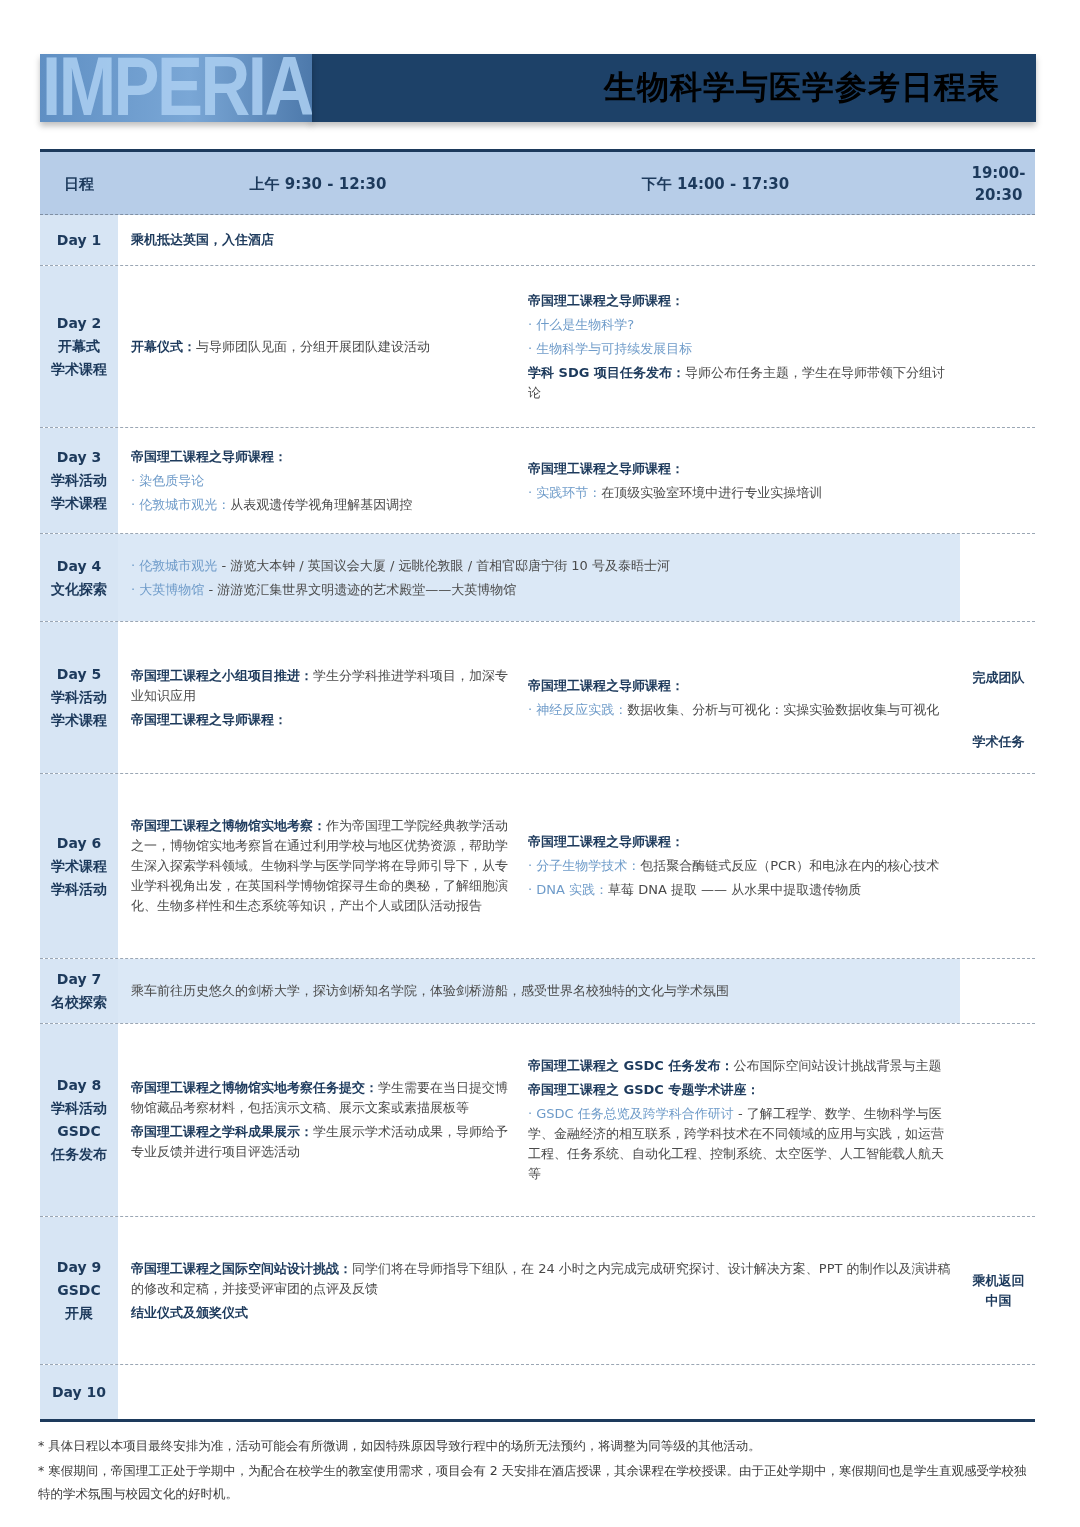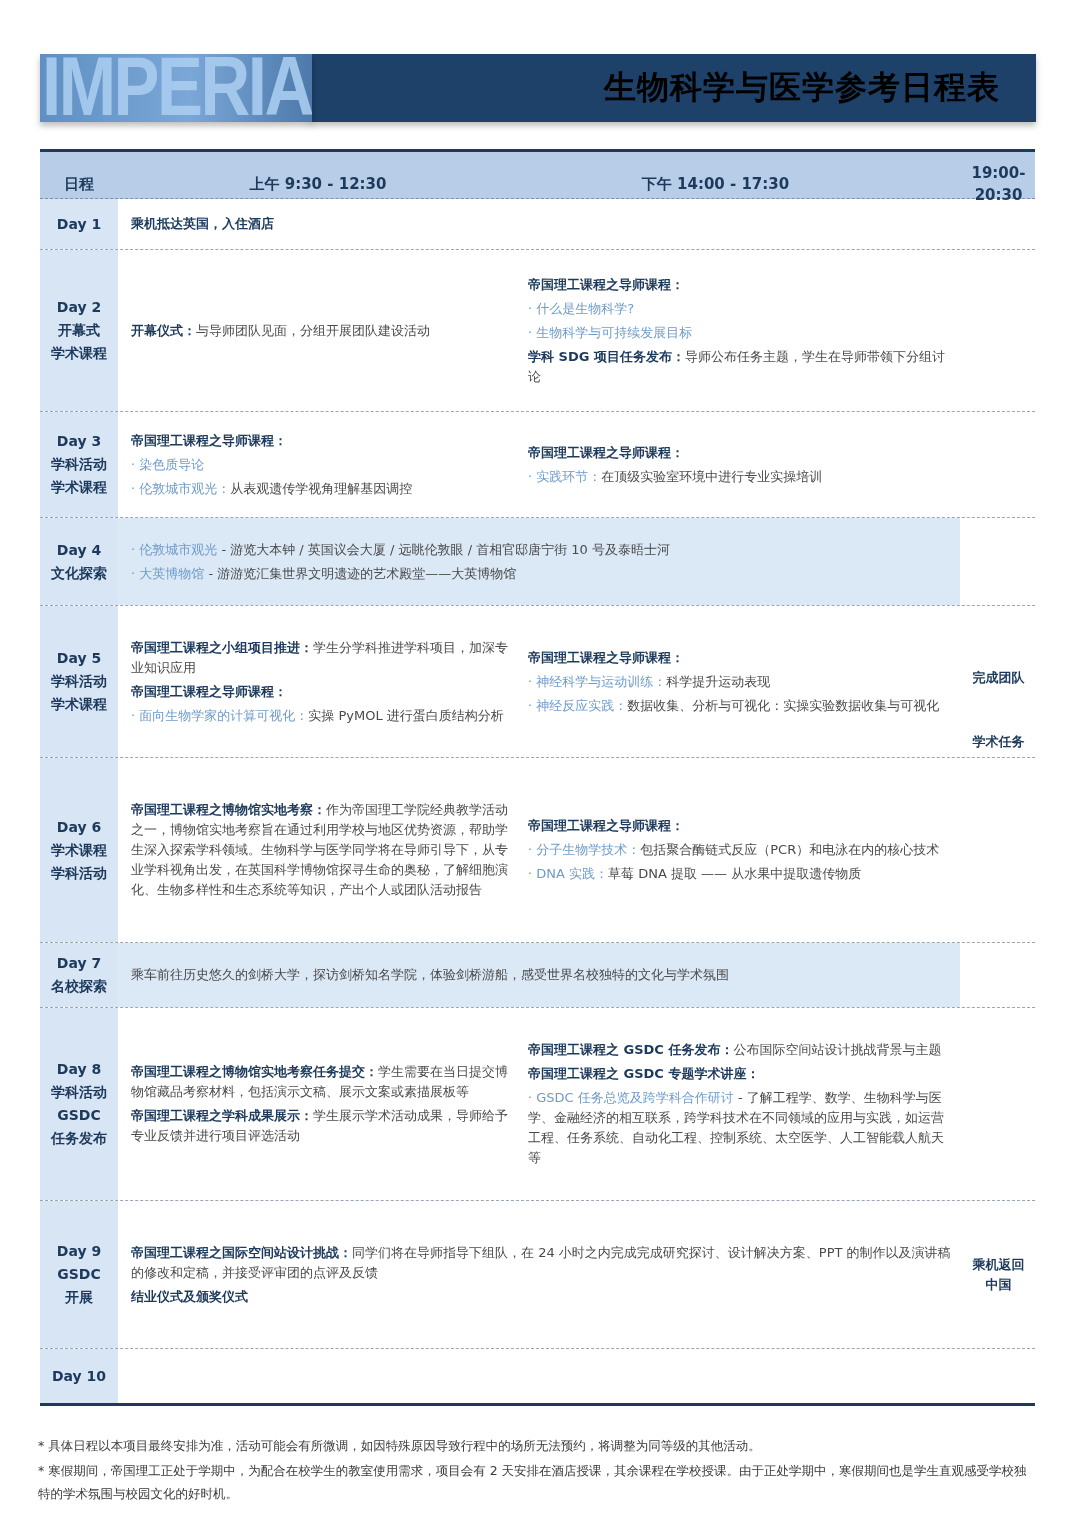--- a/index.html
+++ b/index.html
@@ -15,21 +15,21 @@
                  overflow: hidden; box-shadow: 0 4px 6px rgba(0,0,0,0.25); }
   .banner-logo span { position: absolute; left: 2px; top: -10px; font-family: "Liberation Sans", sans-serif;
                  font-weight: 700; font-size: 84px; letter-spacing: -3px; color: #a9cdf0;
                  transform: scaleX(0.82); transform-origin: left top; line-height: 1; opacity: 0.9; }
   .banner-title { position: absolute; right: 36px; top: 12px; color: #000000; font-size: 32px; font-weight: 700;
                   letter-spacing: 1px; font-family: "DejaVu Sans", sans-serif; }
 
   
   .table { position: absolute; left: 40px; top: 149px; width: 995px; }
   .top-rule { height: 3px; background: #1d3a5c; }
-  .header-row { height: 47px; background: #b7cde8; position: relative; border-bottom: 1.5px dashed #7f8fa3; }
+  .header-row { height: 63px; background: #b7cde8; position: relative; border-bottom: 1.5px dashed #7f8fa3; }
   .hcell { position: absolute; top: 0; height: 63px; display: flex; align-items: center; justify-content: center;
            font-weight: 700; color: #1d3a5c; font-size: 15px; text-align: center; line-height: 22px; }
 
   .row { position: relative; border-bottom: 1.5px dashed #9aa6b4; }
   .row.shaded .content-band { background: #dbe8f6; }
   .day-cell { position: absolute; left: 0; top: 0; bottom: 0; width: 78px; background: #d7e5f4;
               display: flex; flex-direction: column; align-items: center; justify-content: center;
               font-weight: 700; color: #1d3a5c; font-size: 14px; line-height: 23px; text-align: center; }
   .content-band { position: absolute; left: 78px; top: 0; bottom: 0; width: 842px; }
   .col-am { position: absolute; left: 91px; width: 380px; top: 0; bottom: 0; display: flex; flex-direction: column; justify-content: center; }
@@ -130,25 +130,23 @@
 
   <div class="row" style="height:152px;">
     <div class="day-cell">
       <span>Day 5</span>
       <span>学科活动</span>
       <span>学术课程</span>
     </div>
     <div class="col-am">
       <div class="p"><span class="b">帝国理工课程之小组项目推进：</span><span>学生分学科推进学科项目，加深专业知识应用</span></div>
       <div class="p b">帝国理工课程之导师课程：</div>
-      <div class="p bullet"><span class="hl">面向生物学家的计算可视化：</span><span>实操 PyMOL 进行蛋白质结构分析</span></div>
-    </div>
-    <div class="col-pm">
-      <div class="p b">帝国理工课程之导师课程：</div>
-      <div class="p bullet"><span class="hl">神经科学与运动训练：</span><span>科学提升运动表现</span></div>
+    </div>
+    <div class="col-pm">
+      <div class="p b">帝国理工课程之导师课程：</div>
       <div class="p bullet"><span class="hl">神经反应实践：</span><span>数据收集、分析与可视化：实操实验数据收集与可视化</span></div>
     </div>
   </div>
 
   <div class="row" style="height:185px;">
     <div class="day-cell">
       <span>Day 6</span>
       <span>学术课程</span>
       <span>学科活动</span>
     </div>

